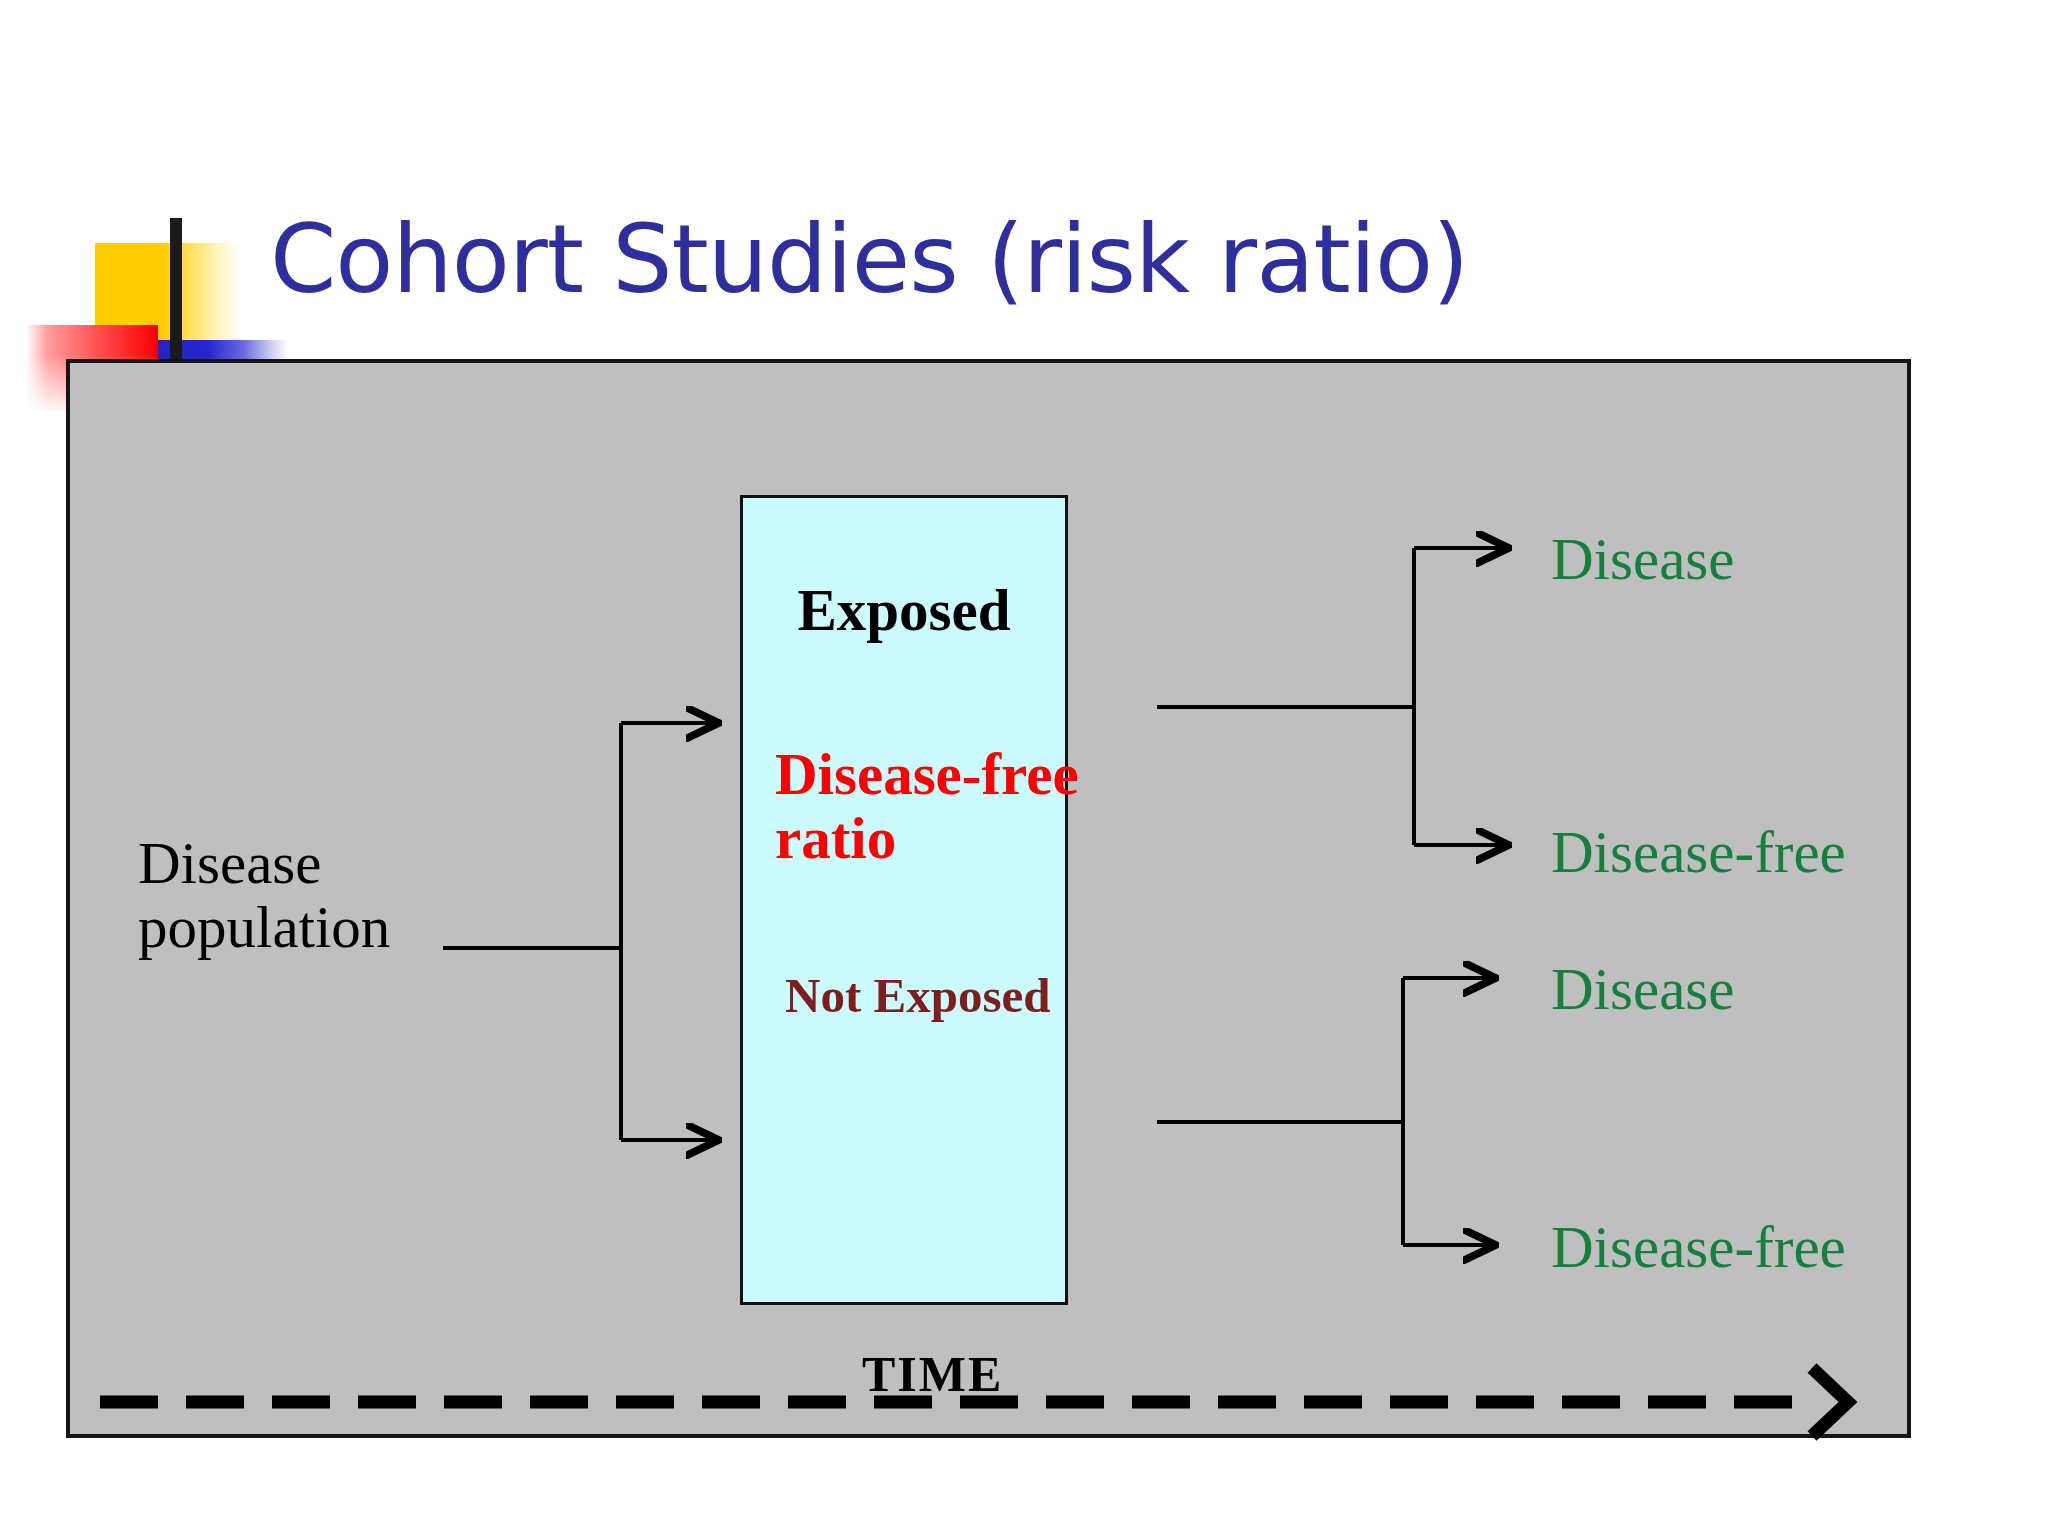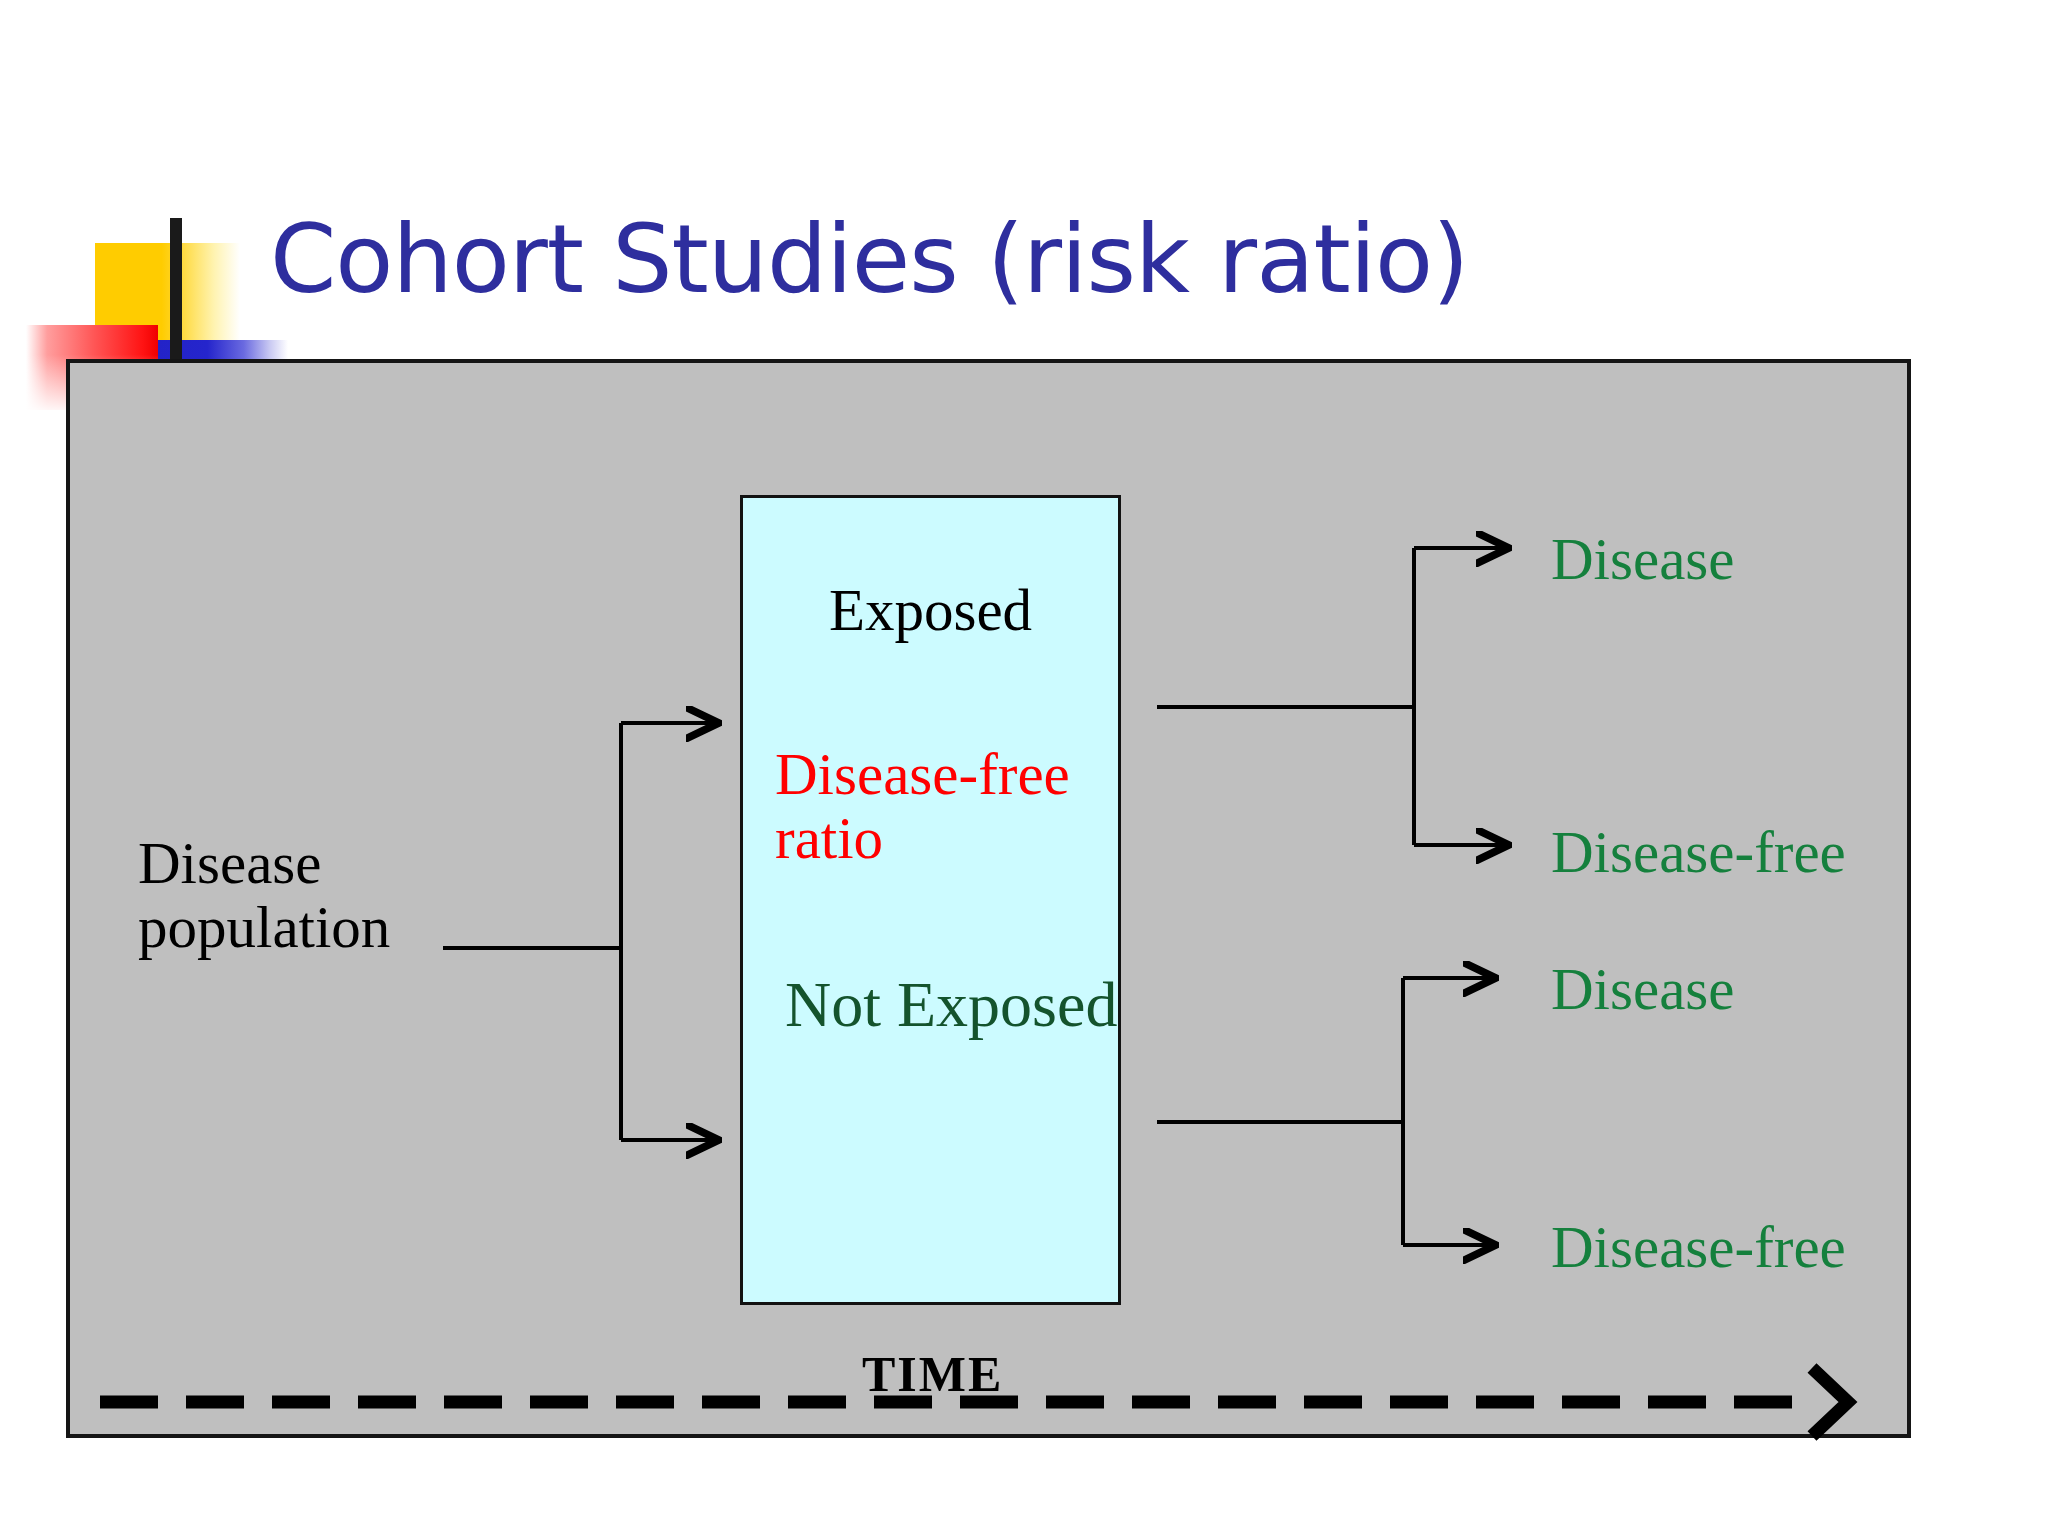--- a/index.html
+++ b/index.html
@@ -97,25 +97,26 @@
     font-size: 59px;
     line-height: 1.08;
     color: #000000;
   }
 
   
   #cohort-box {
     position: absolute;
     left: 740px;
     top: 495px;
-    width: 381px;
+    width: 328px;
     height: 810px;
     background: #CCFBFF;
     border: 3px solid #121212;
     box-sizing: border-box;
+    font-weight: bold;
   }
   #cohort-exposed {
     position: absolute;
     left: 0;
     top: 78px;
     width: 100%;
     text-align: center;
     font-size: 59px;
     color: #000000;
   }
@@ -126,23 +127,23 @@
     width: 360px;
     font-size: 59px;
     line-height: 1.08;
     color: #FF0000;
   }
   #cohort-notexposed {
     position: absolute;
     left: 42px;
     top: 472px;
     width: 340px;
-    font-size: 64px;
+    font-size: 49px;
     line-height: 1.08;
-    color: #14532d;
+    color: #7f1d1d;
   }
 
   
   #connectors {
     position: absolute;
     left: 0;
     top: 0;
     width: 2048px;
     height: 1536px;
     pointer-events: none;

